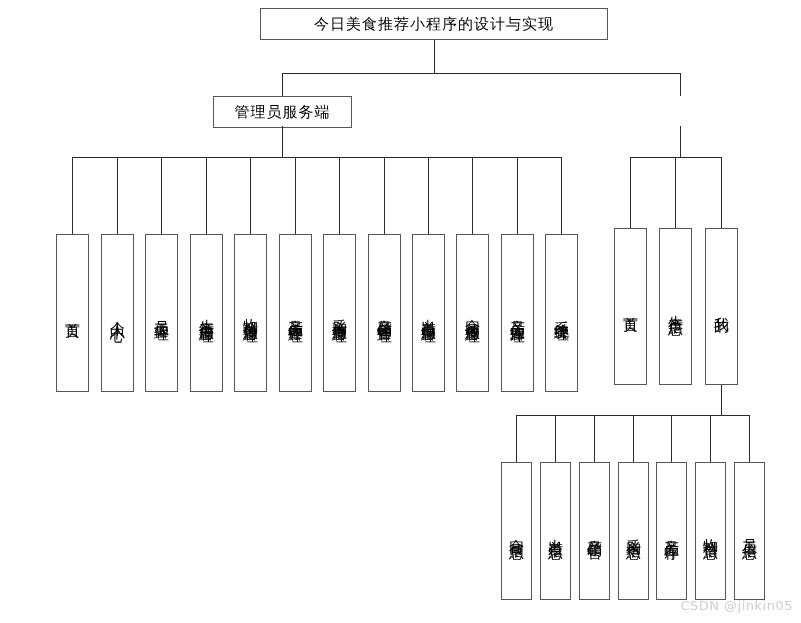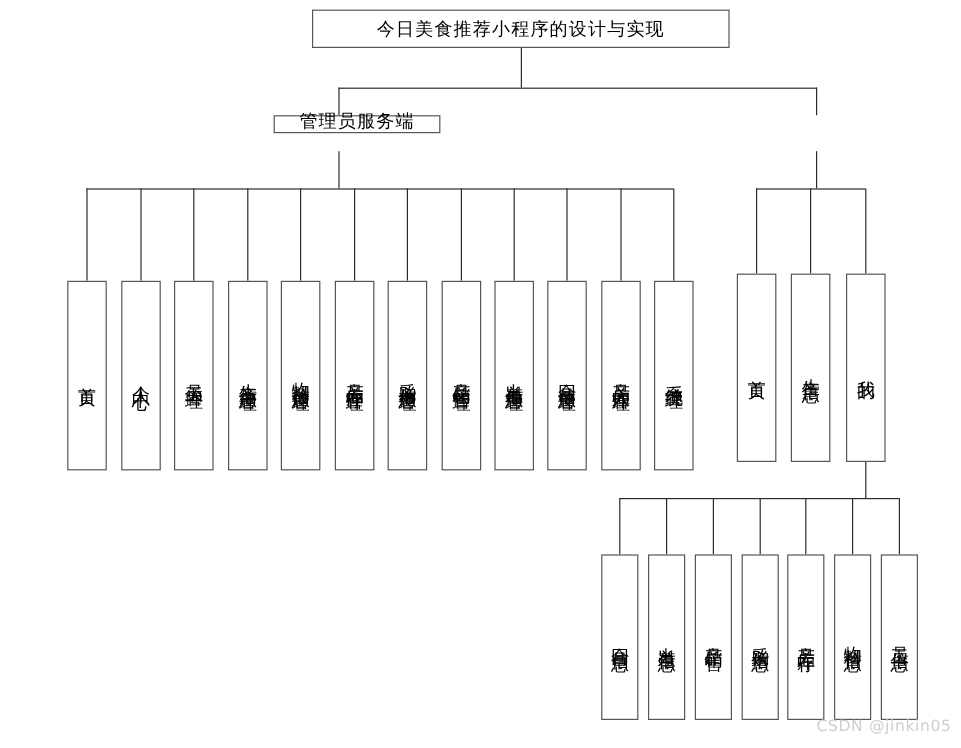--- a/index.html
+++ b/index.html
@@ -75,21 +75,21 @@
 <div id="diagram">
 
   <div class="node horiz root" style="left:260px; top:8px; width:348px; height:32px;">今日美食推荐小程序的设计与实现</div>
 
   <div class="ln v" style="left:434px; top:40px; height:33px;"></div>
 
   <div class="ln h" style="left:282px; top:73px; width:399px;"></div>
   <div class="ln v" style="left:282px; top:73px; height:23px;"></div>
   <div class="ln v" style="left:680px; top:73px; height:23px;"></div>
 
-  <div class="node horiz" style="left:228px; top:96px; width:139px; height:15px;font-family:Liberation Mono, monospace;">管理员服务端</div>
+  <div class="node horiz" style="left:213px; top:96px; width:139px; height:32px;">管理员服务端</div>
 
   <div class="ln v" style="left:282px; top:126px; height:31px;"></div>
   <div class="ln h" style="left:72px; top:157px; width:489px;"></div>
 
   <div class="ln v" style="left:72px;  top:157px; height:77px;"></div>
   <div class="ln v" style="left:117px; top:157px; height:77px;"></div>
   <div class="ln v" style="left:161px; top:157px; height:77px;"></div>
   <div class="ln v" style="left:206px; top:157px; height:77px;"></div>
   <div class="ln v" style="left:250px; top:157px; height:77px;"></div>
   <div class="ln v" style="left:295px; top:157px; height:77px;"></div>

